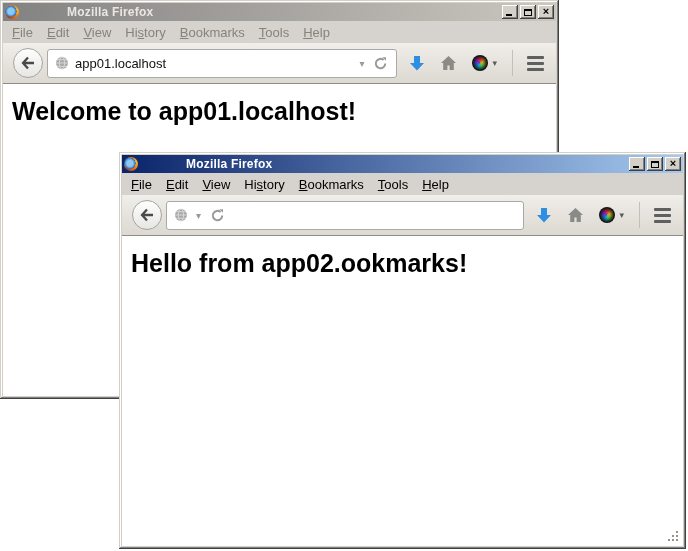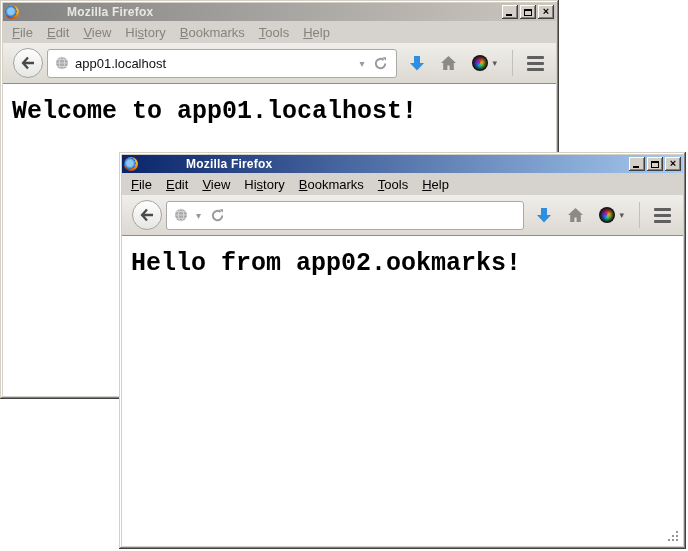--- a/index.html
+++ b/index.html
@@ -62,21 +62,21 @@
     background:
       radial-gradient(circle at 50% 50%, rgba(0,0,0,0) 0 22%, rgba(20,20,20,0.85) 58%, #141414 60%),
       conic-gradient(#E22B2B, #E2A12B, #7BC31B, #1BC3A8, #1B6FE2, #8A1BE2, #E22B2B); }
   .ext-drop { color: #5A5A5A; font-size: 9px; }
   .tool-sep { width: 1px; height: 26px; background: #C2C0BA; margin: 0 3px; }
   .burger { display: flex; flex-direction: column; gap: 3px; padding: 0 2px; }
   .burger span { width: 17px; height: 3px; background: #5F5F5F; border-radius: 1px; }
 
   
   .page { flex: 1; background: #FFFFFF; position: relative; overflow: hidden; }
-  .page-title { margin: 13px 0 0 9px; font-family: Liberation Mono, monospace;
+  .page-title { margin: 13px 0 0 9px; font-family: Liberation Sans, sans-serif;
     font-weight: bold; font-size: 25px; color: #000000; white-space: nowrap; }
   .grip { position: absolute; right: 3px; bottom: 3px; }
 </style>
 </head>
 <body>
 
 <div class="window" id="win1">
   <div class="titlebar inactive">
     <span class="ff-logo"></span>
     <span class="title-text">Mozilla Firefox</span>

